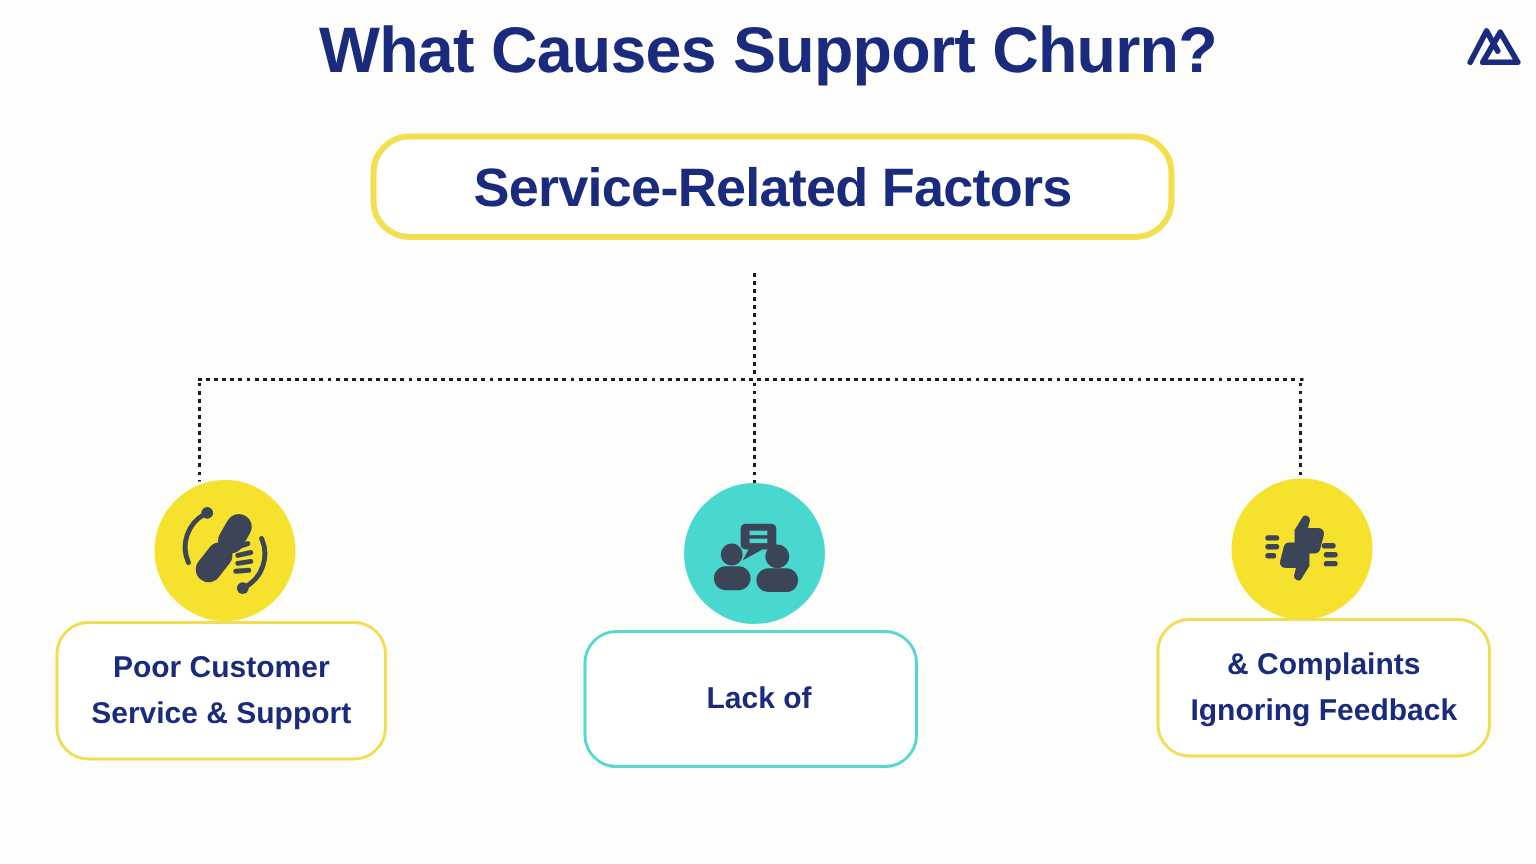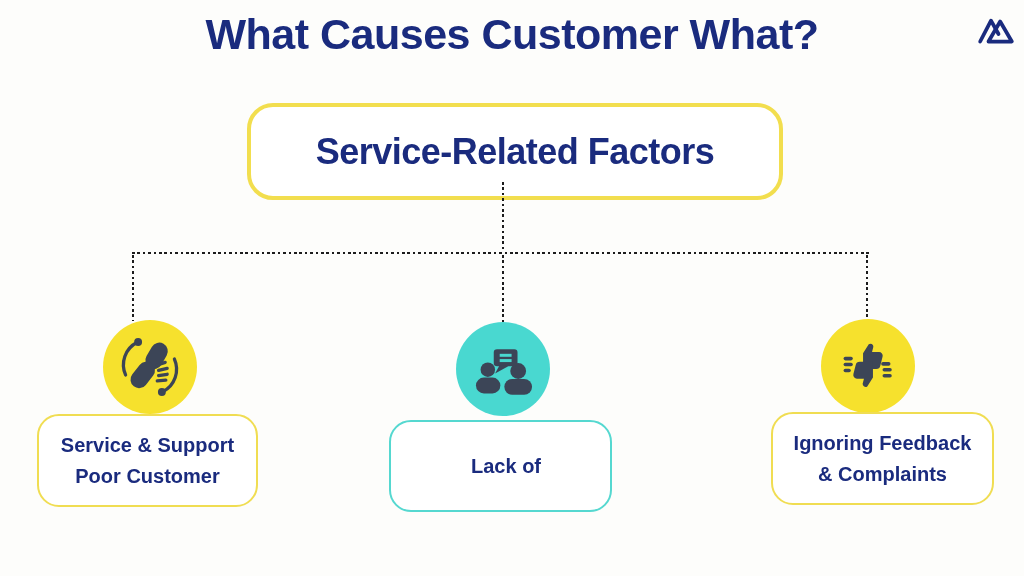--- a/index.html
+++ b/index.html
@@ -10,21 +10,21 @@
   }
   
   .title{
     position:absolute;left:0;right:0;top:10px;text-align:center;
     font-size:43px;font-weight:700;letter-spacing:-0.5px;
     color:var(--navy,#1A2B7E);
   }
   .logo{position:absolute;top:9px;right:8px;width:40px;height:40px;}
   
   .root-node{
-    position:absolute;left:247px;top:103px;width:536px;height:97px;
+    position:absolute;left:247px;top:89px;width:536px;height:71px;
     background:var(--white,#fff);
     border:4px solid var(--yellow_border,#F2DE4E);
     border-radius:26px;box-sizing:border-box;
     display:flex;align-items:center;justify-content:center;
   }
   .root-node .lbl{
     font-size:36px;font-weight:600;color:var(--navy,#1A2B7E);letter-spacing:-0.5px;
   }
   
   .dotv{position:absolute;width:2.4px;
@@ -57,21 +57,21 @@
   .n-1{left:389px;top:420px;width:223px;height:92px;padding-left:11px;}
   .n-2{left:771px;top:412px;width:223px;height:93px;}
   .icon-svg{width:66px;height:66px;color:var(--slate,#3C4557);}
   .equals{fill:var(--teal,#49D8D0);}
 </style>
 </head>
 <body>
 
 <div class="canvas">
 
-  <div class="title">What Causes Customer What?</div>
+  <div class="title">What Causes Support Churn?</div>
 
   <div class="logo">
     <svg viewBox="0 0 48 48" width="40" height="40" fill="none" stroke="#1A2B7E" stroke-width="4.5" stroke-linejoin="round" stroke-linecap="round">
       <path d="M5 39 L18 14 L27 30"></path>
       <path d="M15 39 L29 15 L43 39 Z"></path>
     </svg>
   </div>
 
   <div class="root-node" style="border-color: rgb(242, 222, 78);">
     <span class="lbl">Service-Related Factors</span>
@@ -95,22 +95,22 @@
       <rect x="26" y="40" width="26" height="44" rx="13" fill="currentColor" transform="rotate(38 39 62)"></rect>
       <g stroke="currentColor" stroke-width="5" stroke-linecap="round">
         <line x1="61" y1="47" x2="73" y2="43"></line>
         <line x1="63" y1="55" x2="76" y2="52"></line>
         <line x1="63" y1="63" x2="76" y2="61"></line>
         <line x1="61" y1="71" x2="74" y2="70"></line>
       </g>
     </svg>
   </div>
   <div class="node n-0" style="border-color: rgb(240, 221, 82);">
+    <span class="line">Poor Customer</span>
     <span class="line">Service &amp; Support</span>
-    <span class="line">Poor Customer</span>
   </div>
 
   <div class="icon-circle c-1" style="background: rgb(73, 216, 208);">
     <svg class="icon-svg" viewBox="0 0 100 100">
       <g fill="currentColor">
         <circle cx="27" cy="51" r="11"></circle>
         <rect x="9" y="63" width="37" height="24" rx="12"></rect>
         <circle cx="73" cy="53" r="12"></circle>
         <rect x="52" y="65" width="42" height="24" rx="12"></rect>
         <rect x="36" y="20" width="36" height="26" rx="5"></rect>
@@ -135,17 +135,17 @@
         <rect x="13" y="36" width="14" height="5.5" rx="2.7"></rect>
         <rect x="13" y="45" width="14" height="5.5" rx="2.7"></rect>
         <rect x="13" y="54" width="11" height="5.5" rx="2.7"></rect>
         <rect x="70" y="44" width="14" height="5.5" rx="2.7"></rect>
         <rect x="72" y="53" width="14" height="5.5" rx="2.7"></rect>
         <rect x="72" y="62" width="14" height="5.5" rx="2.7"></rect>
       </g>
     </svg>
   </div>
   <div class="node n-2" style="border-color: rgb(240, 221, 82);">
+    <span class="line">&amp; Complaints</span>
     <span class="line">Ignoring Feedback</span>
-    <span class="line">&amp; Complaints</span>
   </div>
 
 </div>
 
 </body></html>

